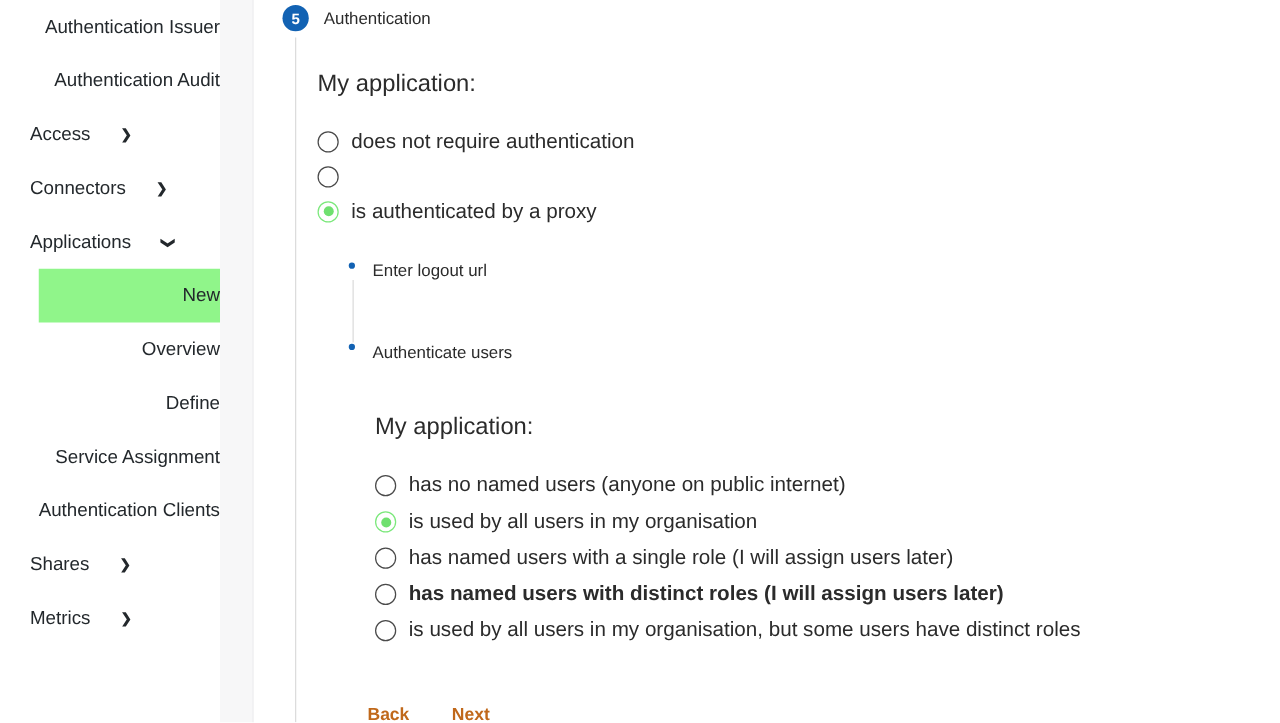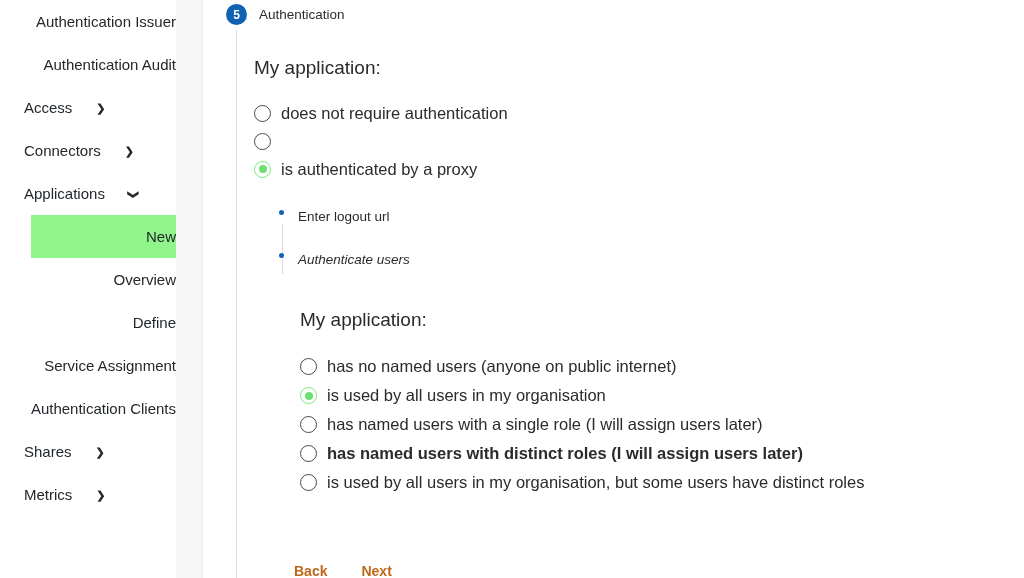--- a/index.html
+++ b/index.html
@@ -309,21 +309,21 @@
           <span class="radio-label">is authenticated by a proxy</span>
         </div>
       </div>
 
       <div class="bullet-list" style="margin-top:27px; margin-left:22px;">
         <div class="bullet-connector" style="top:14px; height:50px;"></div>
         <div class="bullet-row">
           <span class="bullet-dot"></span>
           <span class="bullet-label">Enter logout url</span>
         </div>
-        <div class="bullet-row" style="margin-top:25px;font-style:italic;">
+        <div class="bullet-row" style="margin-top:47px;">
           <span class="bullet-dot"></span>
           <span class="bullet-label">Authenticate users</span>
         </div>
       </div>
 
       <div class="subsection" style="margin-top:39px; margin-left:46px;">
         <h2 class="heading">My application:</h2>
 
         <div class="radio-group" style="margin-top:23px;">
           <div class="radio-row" style="height:29px;">

